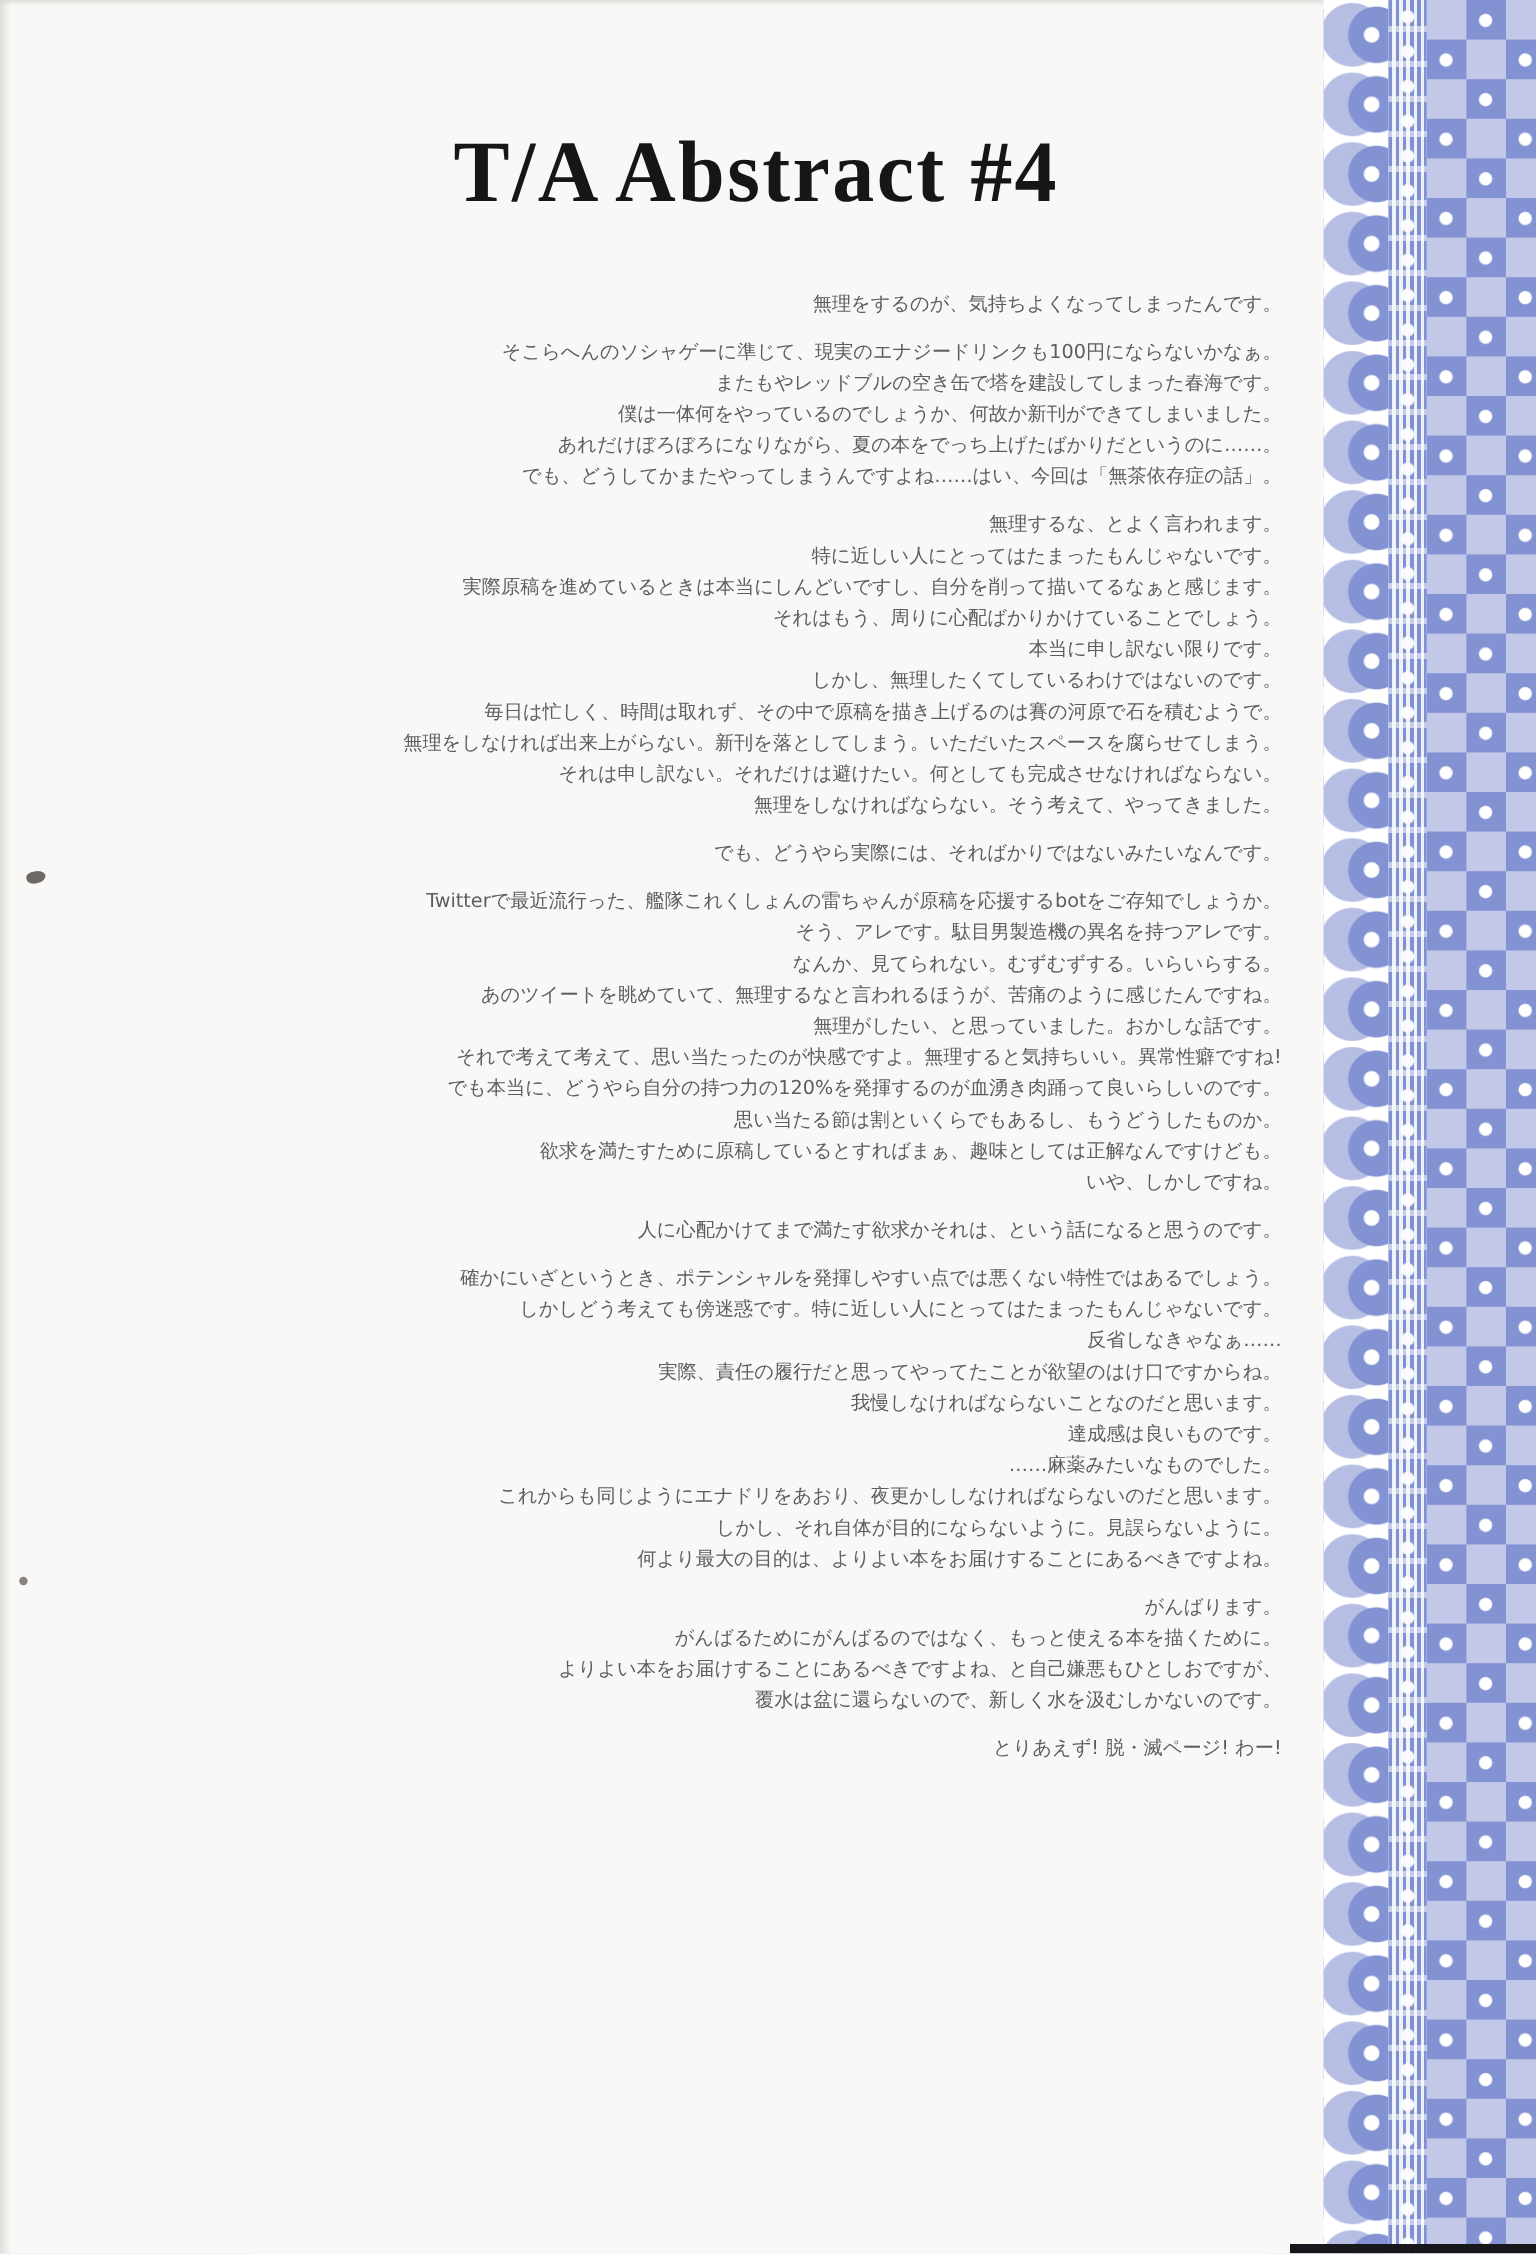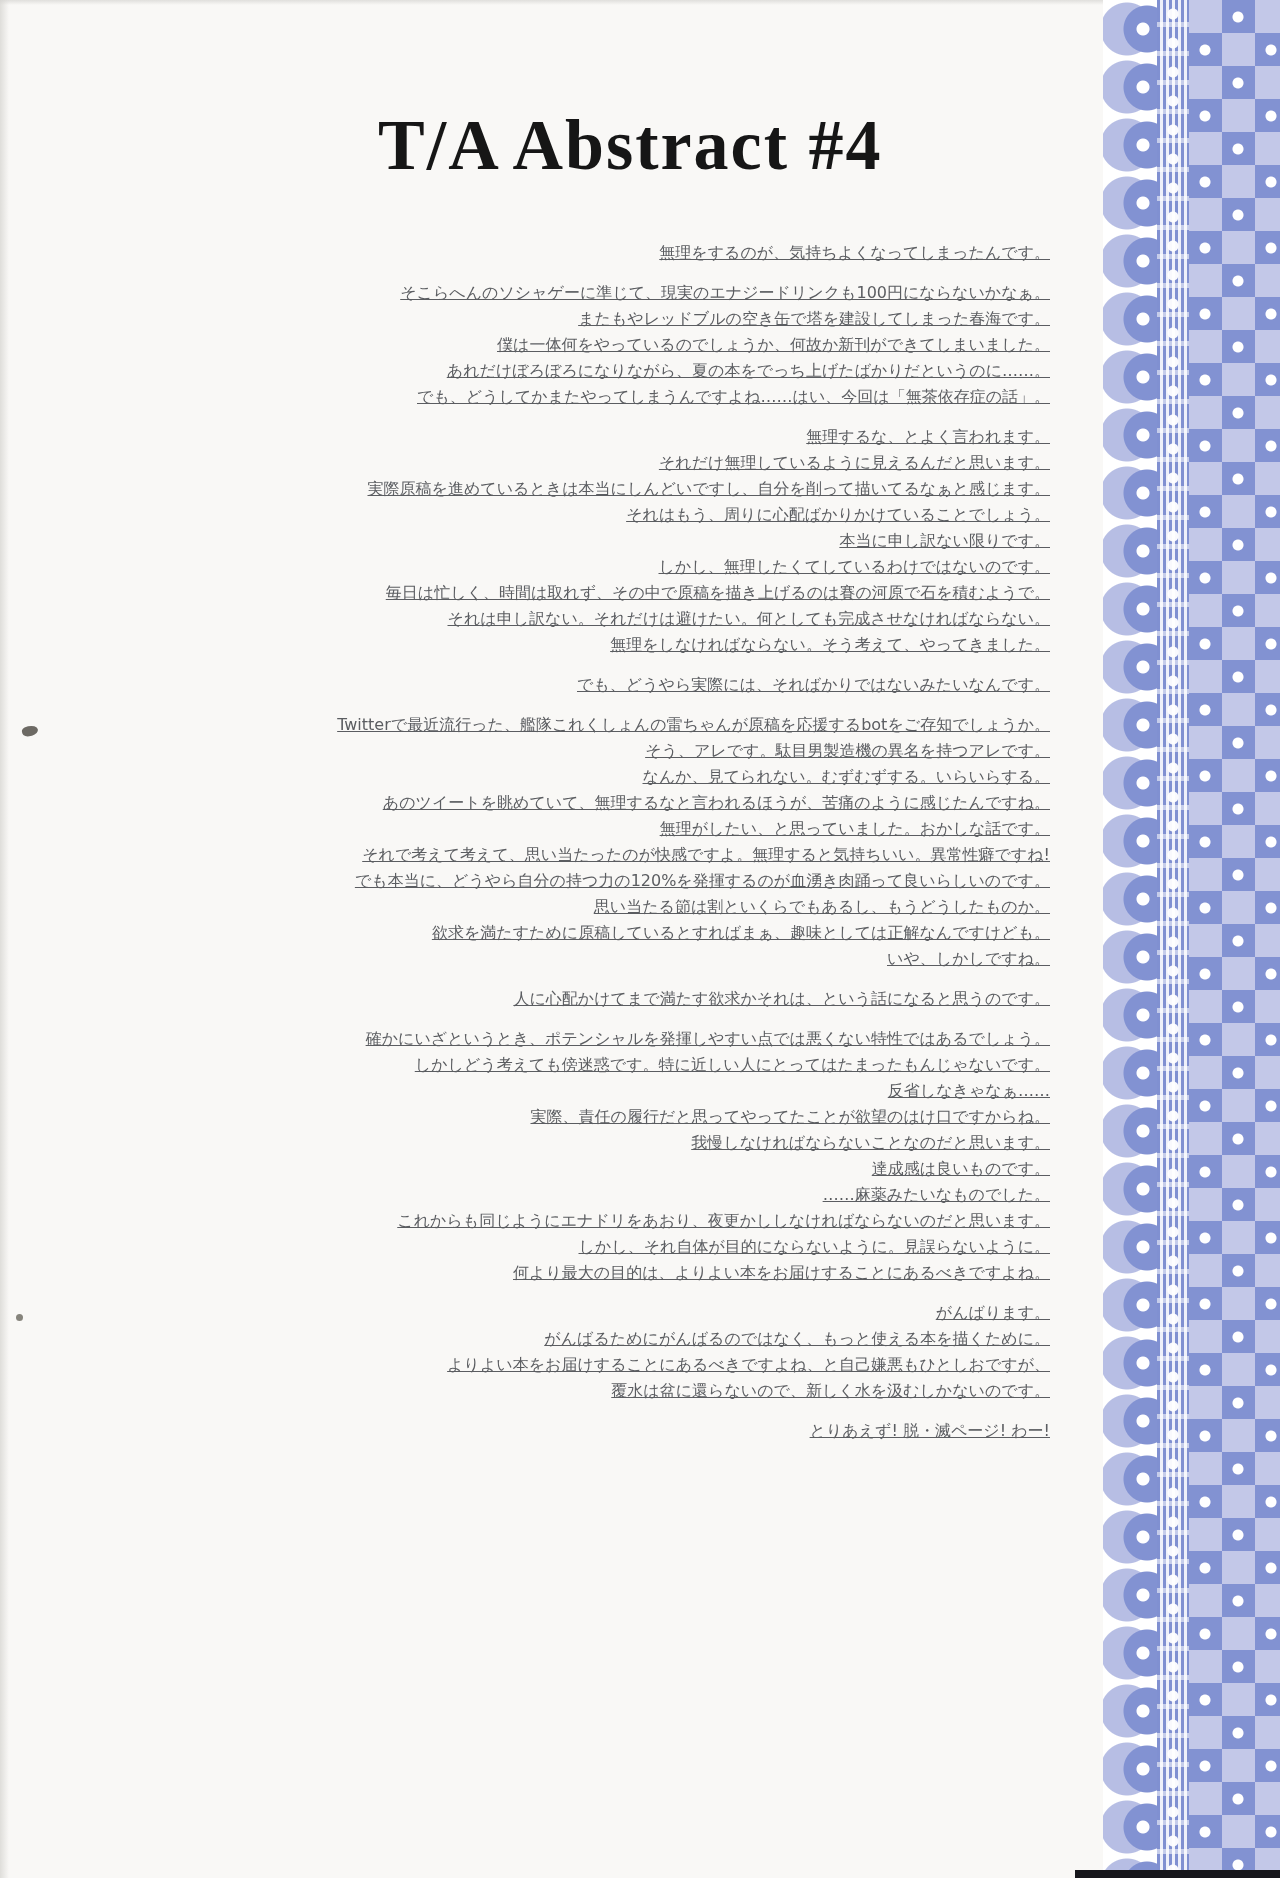--- a/index.html
+++ b/index.html
@@ -16,23 +16,23 @@
     position:absolute; left:0; top:0; width:9px; height:100%;
     background:linear-gradient(90deg,#d6d5d1,rgba(214,213,209,0)); opacity:.75;
   }
   .title {
     position:absolute; top:58px; left:378px;
     font-family:"Liberation Serif","DejaVu Serif",serif;
     font-weight:bold; font-size:70px; letter-spacing:2px;
     color:#161616; white-space:nowrap; transform:scaleY(1.04);
   }
   .content {
-    position:absolute; top:240px; right:230px;
+    position:absolute; top:240px; right:212px;
     text-align:right; color:#5b5d61;
-    font-size:16px; line-height:26px; white-space:nowrap;text-decoration:underline;
+    font-size:16px; line-height:26px; white-space:nowrap;
   }
   .paragraph + .paragraph { margin-top:14px; }
 
   
   .band { position:absolute; top:0; right:0; width:177px; height:100%; background:#fff; }
   .scallops {
     position:absolute; top:0; left:0; width:54px; height:100%;
     background-image:
       radial-gradient(circle at 40px 29px, #ffffff 0 6px, rgba(255,255,255,0) 7px),
       radial-gradient(circle at 44px 29px, #8292d2 0 23px, rgba(130,146,210,0) 24px),
@@ -85,26 +85,27 @@
       </div>
       <div class="paragraph">
         <div class="line">そこらへんのソシャゲーに準じて、現実のエナジードリンクも100円にならないかなぁ。</div>
         <div class="line">またもやレッドブルの空き缶で塔を建設してしまった春海です。</div>
         <div class="line">僕は一体何をやっているのでしょうか、何故か新刊ができてしまいました。</div>
         <div class="line">あれだけぼろぼろになりながら、夏の本をでっち上げたばかりだというのに……。</div>
         <div class="line">でも、どうしてかまたやってしまうんですよね……はい、今回は「無茶依存症の話」。</div>
       </div>
       <div class="paragraph">
         <div class="line">無理するな、とよく言われます。</div>
-        <div class="line">それだけ無理しているように見えるんだと思います。</div>
+        <div class="line">特に近しい人にとってはたまったもんじゃないです。</div>
         <div class="line">実際原稿を進めているときは本当にしんどいですし、自分を削って描いてるなぁと感じます。</div>
         <div class="line">それはもう、周りに心配ばかりかけていることでしょう。</div>
         <div class="line">本当に申し訳ない限りです。</div>
         <div class="line">しかし、無理したくてしているわけではないのです。</div>
         <div class="line">毎日は忙しく、時間は取れず、その中で原稿を描き上げるのは賽の河原で石を積むようで。</div>
+        <div class="line">無理をしなければ出来上がらない。新刊を落としてしまう。いただいたスペースを腐らせてしまう。</div>
         <div class="line">それは申し訳ない。それだけは避けたい。何としても完成させなければならない。</div>
         <div class="line">無理をしなければならない。そう考えて、やってきました。</div>
       </div>
       <div class="paragraph">
         <div class="line">でも、どうやら実際には、そればかりではないみたいなんです。</div>
       </div>
       <div class="paragraph">
         <div class="line">Twitterで最近流行った、艦隊これくしょんの雷ちゃんが原稿を応援するbotをご存知でしょうか。</div>
         <div class="line">そう、アレです。駄目男製造機の異名を持つアレです。</div>
         <div class="line">なんか、見てられない。むずむずする。いらいらする。</div>

